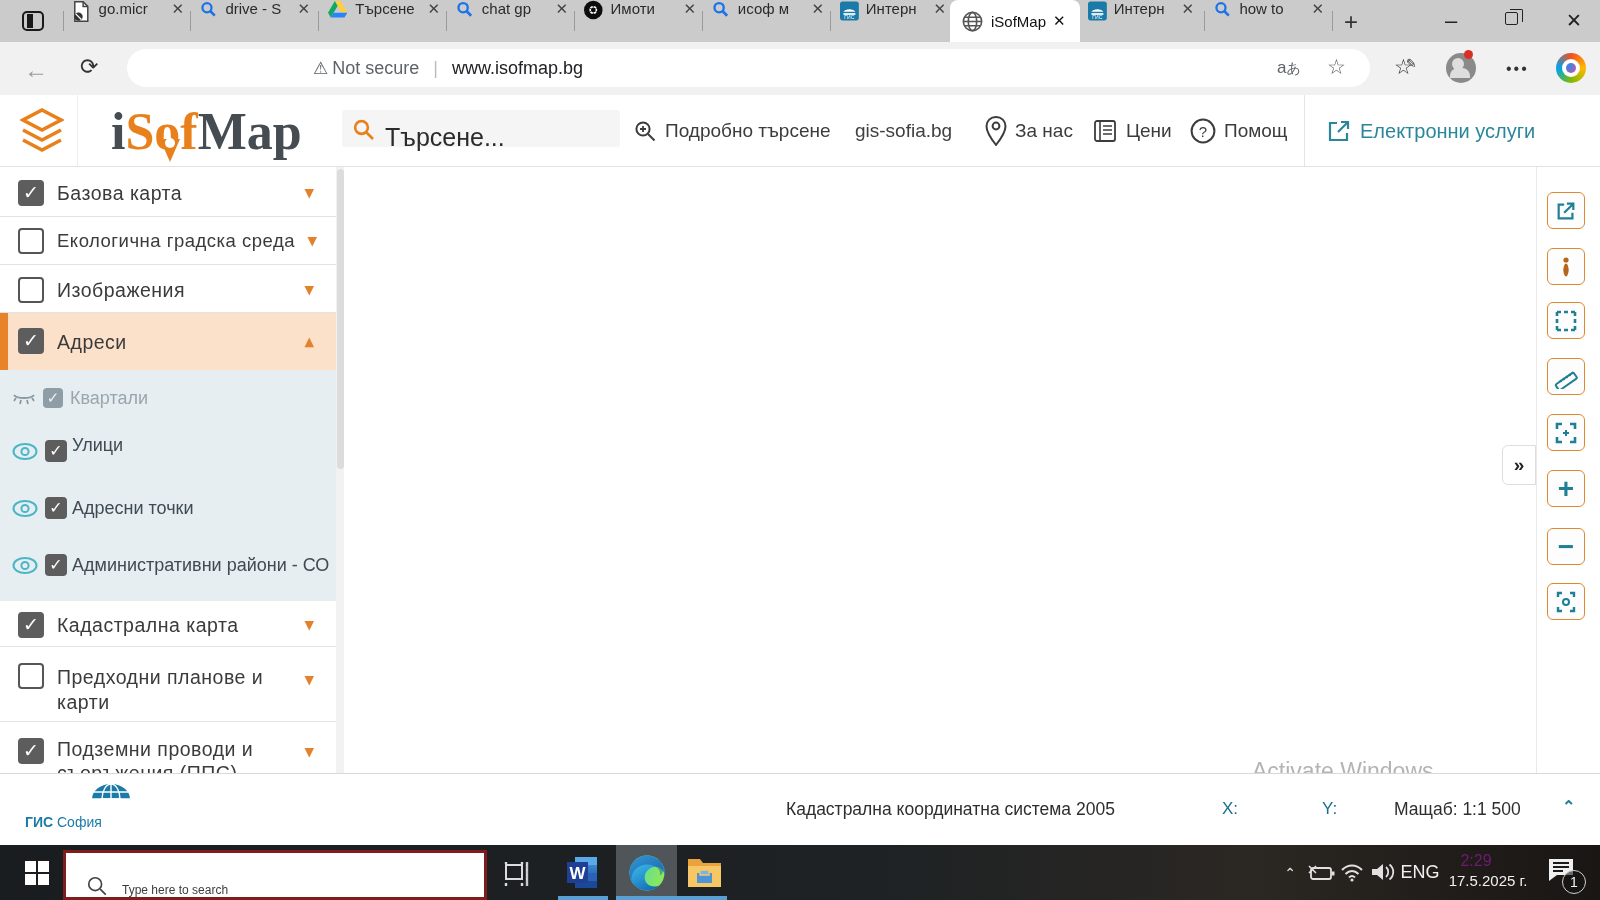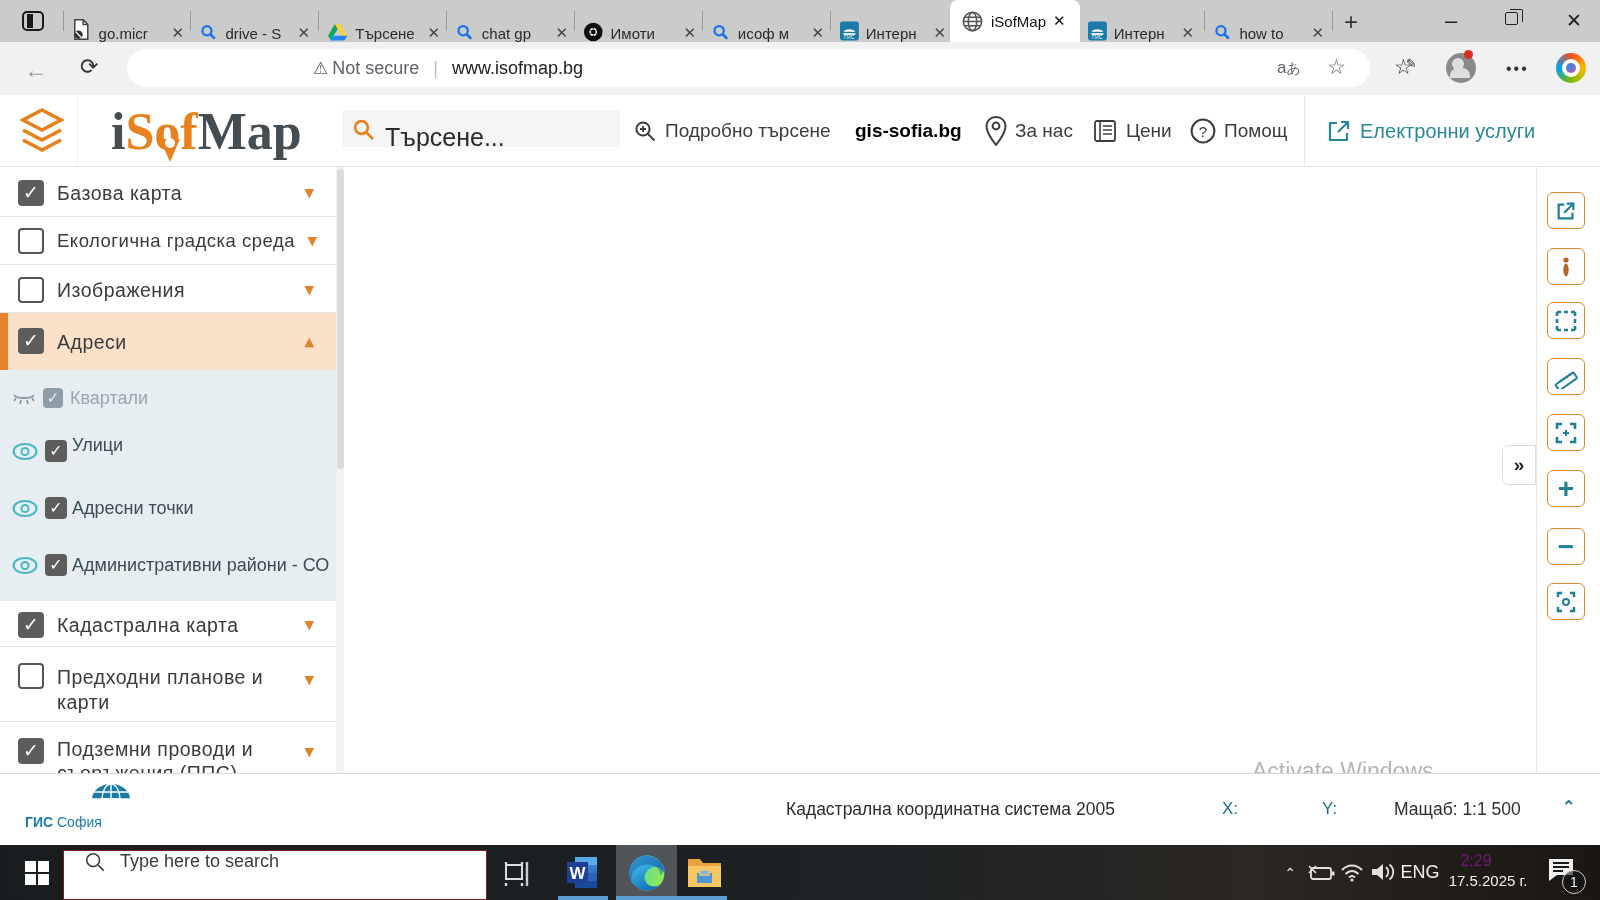--- a/index.html
+++ b/index.html
@@ -1,18 +1,18 @@
 <!DOCTYPE html>
 <html><head><meta charset="utf-8"><style>
 *{margin:0;padding:0;box-sizing:border-box}
 html,body{width:1600px;height:900px;overflow:hidden;font-family:"Liberation Sans",sans-serif;background:#fff;position:relative}
 .abs{position:absolute}
 
 #tabbar{left:0;top:0;width:1600px;height:42px;background:#cbcbcb}
-.tab{position:absolute;top:0;height:42px;display:flex;align-items:flex-end;font-size:15px;color:#2b2b2b}
+.tab{position:absolute;top:0;height:42px;display:flex;align-items:flex-start;font-size:15px;color:#2b2b2b}
 .tab .ttl{overflow:hidden;white-space:nowrap;width:72px}
 .tab .x{color:#444;font-size:15px;margin-left:6px}
 .tsep{position:absolute;top:11px;width:1px;height:20px;background:#9a9a9a}
 .activetab{position:absolute;top:0;height:42px;background:#fff;border-radius:8px 8px 0 0;display:flex;align-items:center;font-size:15px;color:#111}
 #addrbar{left:0;top:42px;width:1600px;height:53px;background:#f1f1f1}
 #urlpill{left:127px;top:49px;width:1243px;height:38px;background:#fff;border-radius:19px;display:flex;align-items:center;color:#555}
 
 #shead{left:0;top:95px;width:1600px;height:72px;background:#fff;border-bottom:1px solid #e2e2e2}
 .hmenu{position:absolute;top:120px;font-size:19px;color:#3c3c3c}
 
@@ -26,21 +26,21 @@
 .chev{position:absolute;font-size:17px;color:#e2832c;font-weight:bold}
 #subpanel{position:absolute;left:0;top:370px;width:336px;height:231px;background:#e7eef2}
 .sublabel{position:absolute;font-size:18px;color:#3f4b52}
 
 #rtool{left:1536px;top:167px;width:64px;height:606px;background:#fff;border-left:1px solid #e9e9e9}
 .tbtn{position:absolute;left:1547px;width:38px;height:37px;background:#fdfdfd;border:1.6px solid #e0882e;border-radius:6px;display:flex;align-items:center;justify-content:center;color:#1f7f96}
 
 #bbar{left:0;top:773px;width:1600px;height:72px;background:#fff;border-top:1px solid #d9d9d9}
 
 #task{left:0;top:845px;width:1600px;height:55px;background:linear-gradient(90deg,#191d1f 0%,#1e2224 55%,#2b2723 78%,#191613 100%)}
-#tsearch{left:63px;top:850px;width:424px;height:50px;background:#fff;border:1px solid #7f1d1d;display:flex;align-items:flex-start;font-size:18px;color:#3a3a3a}
+#tsearch{left:63px;top:850px;width:424px;height:50px;background:#fff;border:3px solid #7f1d1d;display:flex;align-items:flex-end;font-size:12px;color:#3a3a3a}
 .ticon{position:absolute;top:845px;height:55px;display:flex;align-items:center;justify-content:center}
 .wmark{position:absolute;color:#9a9a9a;opacity:.85}
 </style></head>
 <body>
 
 <div class="abs" id="tabbar"></div>
 <div class="abs" style="left:22px;top:11px;width:22px;height:20px;border:2.5px solid #1a1a1a;border-radius:5px"></div>
 <div class="abs" style="left:27px;top:14px;width:6px;height:14px;background:#1a1a1a"></div>
 <div id="tabs">
 <div class="tsep" style="left:63px"></div>
@@ -187,21 +187,21 @@
       <circle cx="9.5" cy="9.5" r="6.4" fill="none" stroke="#e8811c" stroke-width="2.6"></circle>
       <path d="M14.5 14.5l6.5 6.5" stroke="#e8811c" stroke-width="2.6"></path>
     </svg>
 <div style="position:absolute;left:385px;top:28px;font-size:25px;color:#2b2b2b">Търсене...</div>
 <svg style="position:absolute;left:633px;top:24px" width="24" height="24" viewBox="0 0 24 24">
       <circle cx="10" cy="10" r="6.6" fill="none" stroke="#3c3c3c" stroke-width="2"></circle>
       <path d="M15 15l6.5 6.5" stroke="#3c3c3c" stroke-width="2"></path>
       <path d="M10 7v6M7 10h6" stroke="#3c3c3c" stroke-width="1.8"></path>
     </svg>
 <div class="hmenu" style="left:665px;top:25px;position:absolute">Подробно търсене</div>
-<div class="hmenu" style="left:855px;top:25px;position:absolute;font-weight:bold;color:#000000">gis-sofia.bg</div>
+<div class="hmenu" style="left:855px;top:25px;position:absolute;font-weight:normal;color:#404040">gis-sofia.bg</div>
 <svg style="position:absolute;left:985px;top:21px" width="22" height="30" viewBox="0 0 22 30">
       <path d="M11 1C5.5 1 1.5 5 1.5 10.3 1.5 17 11 29 11 29s9.5-12 9.5-18.7C20.5 5 16.5 1 11 1z" fill="none" stroke="#3c3c3c" stroke-width="2"></path>
       <circle cx="11" cy="10" r="3.4" fill="none" stroke="#3c3c3c" stroke-width="2"></circle>
     </svg>
 <div class="hmenu" style="left:1015px;top:25px;position:absolute">За нас</div>
 <svg style="position:absolute;left:1092px;top:24px" width="26" height="24" viewBox="0 0 26 24">
       <rect x="3" y="2" width="20" height="20" rx="2" fill="none" stroke="#3c3c3c" stroke-width="1.8"></rect>
       <path d="M8 2v20" stroke="#3c3c3c" stroke-width="1.6"></path>
       <path d="M11 7h9M11 11h9M11 15h9" stroke="#3c3c3c" stroke-width="1.5"></path>
     </svg>

